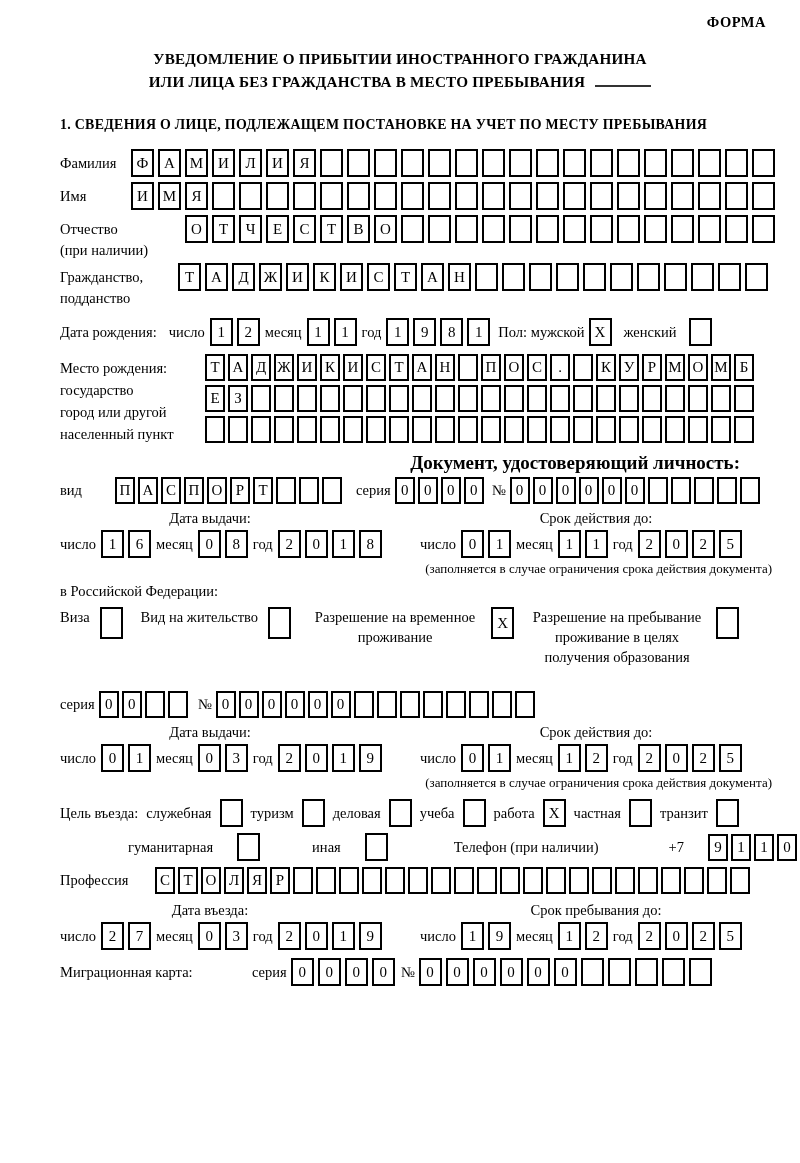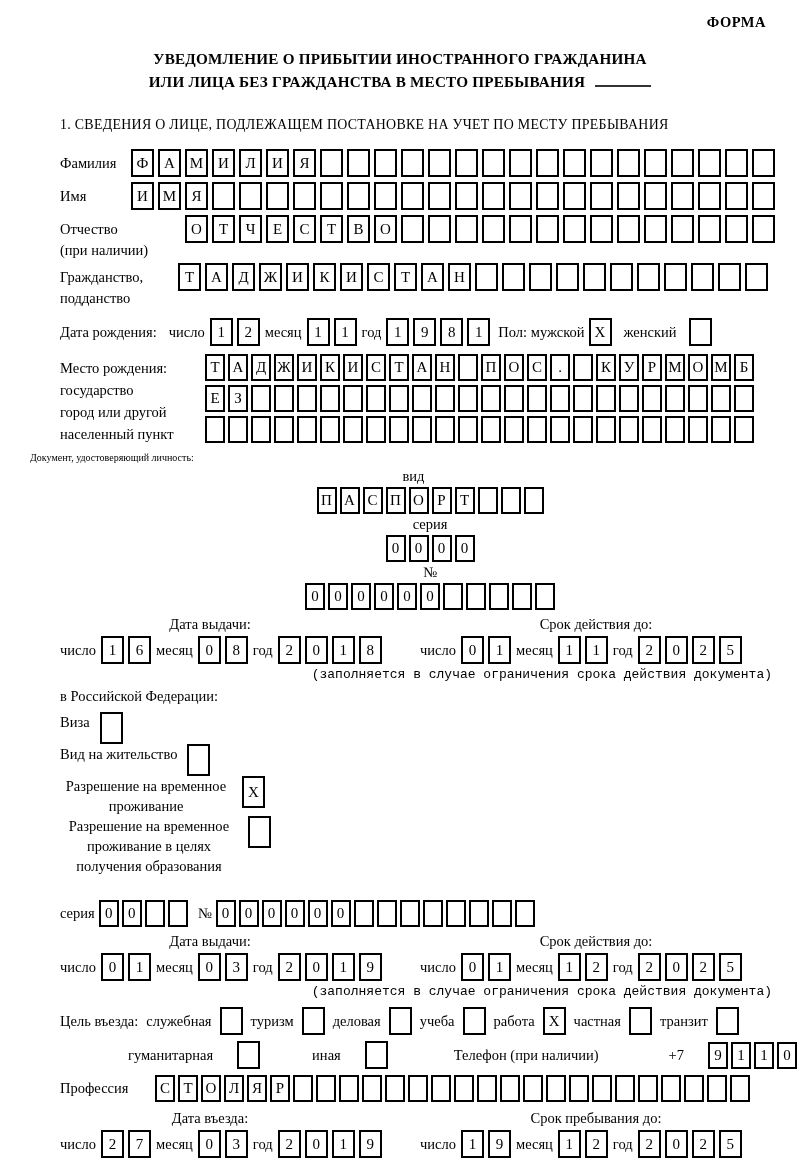--- a/index.html
+++ b/index.html
@@ -8,21 +8,21 @@
     position:relative; width:800px; height:1163px; margin:0 auto;
     background:#fff; color:#000;
     font-family:"Liberation Serif","DejaVu Serif",serif;
     font-size:14.5px; overflow:hidden;
   }
   .annex { margin:38px 28px 0 618px; font-size:13.2px; line-height:19px; }
   .annex .sub { margin-top:5px; font-size:12.8px; }
   .form-label { margin:14px 34px 0 0; text-align:right; font-weight:bold; font-size:14.5px; letter-spacing:0.5px; }
   .title { margin-top:16px; text-align:center; font-weight:bold; font-size:15.2px; line-height:23px; letter-spacing:0.2px; }
   .title-underline { display:inline-block; width:56px; border-bottom:2px solid #333; height:14px; margin-left:10px; }
-  .section-heading { margin:24px 28px 0 60px; font-weight:normal; font-size:13.9px; letter-spacing:0.3px; }
+  .section-heading { margin:24px 28px 0 60px; font-weight:bold; font-size:13.9px; letter-spacing:0.3px; }
 
   .row { display:flex; align-items:center; margin-left:60px; margin-top:5px; }
   .row.top { align-items:flex-start; }
   .lbl { line-height:21px; flex:none; }
   .lbl-col { flex:none; line-height:21px; }
   .boxes { display:flex; gap:4px; flex:none; }
   .cell {
     width:23px; height:28px; border:2px solid #000; flex:none;
     display:flex; align-items:center; justify-content:center;
     font-size:15px; line-height:1; background:#fff;
@@ -30,27 +30,27 @@
   .tight { gap:3px; }
   .tight .cell { width:20px; height:27px; }
   .boxcol { display:flex; flex-direction:column; gap:4px; }
 
   .dg { display:flex; align-items:center; gap:5px; flex:none; }
   .dg .dlbl { flex:none; }
   .two-col { display:flex; margin-left:60px; margin-top:8px; }
   .col-l { width:360px; flex:none; }
   .col-r { width:352px; flex:none; }
   .dg-head { text-align:center; font-size:14.5px; margin-bottom:3px; }
-  .note-right { margin:3px 28px 0 0; text-align:right; font-size:13px;font-family:Liberation Mono, monospace; }
+  .note-right { margin:3px 28px 0 0; text-align:right; font-size:13px; }
 
   .opt { display:flex; align-items:flex-start; gap:10px; }
   .opt-label { text-align:center; line-height:20px; }
   .inline-row { display:flex; align-items:center; gap:8px; margin-left:60px; margin-top:8px; flex-wrap:nowrap; }
   .gap-s { width:4px; flex:none; }
-  .doc-heading { text-align:left; font-weight:normal; font-size:10px; margin-top:7px; margin-left:30px; margin-right:60px; }
+  .doc-heading { text-align:right; font-weight:bold; font-size:19px; margin-top:7px; margin-left:30px; margin-right:60px; }
 </style>
 </head>
 <body>
 
 <div class="page">
 
   <div class="form-label">ФОРМА</div>
 
   <div class="title">
     <div>УВЕДОМЛЕНИЕ О ПРИБЫТИИ ИНОСТРАННОГО ГРАЖДАНИНА</div>
@@ -297,21 +297,21 @@
           <span class="cell"></span>
           <span class="cell"></span>
           <span class="cell"></span>
           <span class="cell"></span>
         </span>
     </span>
   </div>
 
   <div class="doc-heading">Документ, удостоверяющий личность:</div>
 
-  <div class="row" style="margin-top:3px;flex-direction:column;">
+  <div class="row" style="margin-top:3px;">
     <span class="lbl" style="width:55px;">вид</span>
     <span class="boxes tight">
         <span class="cell">П</span>
         <span class="cell">А</span>
         <span class="cell">С</span>
         <span class="cell">П</span>
         <span class="cell">О</span>
         <span class="cell">Р</span>
         <span class="cell">Т</span>
         <span class="cell"></span>
@@ -390,38 +390,38 @@
           </span>
       </span>
     </div>
   </div>
   <div class="note-right">(заполняется в случае ограничения срока действия документа)</div>
 
   <div class="row" style="margin-top:4px;">
     <span class="lbl">в Российской Федерации:</span>
   </div>
 
-  <div class="row top" style="flex-direction:column;">
+  <div class="row top" style="">
     <span class="opt">
       <span class="opt-label">Виза</span>
       <span class="cell" style="height:32px;"></span>
     </span>
     <span class="gap-s" style="width:18px;"></span>
     <span class="opt">
       <span class="opt-label">Вид на жительство</span>
       <span class="cell" style="height:32px;"></span>
     </span>
     <span class="gap-s" style="width:18px;"></span>
     <span class="opt">
       <span class="opt-label" style="width:172px;">Разрешение на временное проживание</span>
       <span class="cell" style="height:32px;">X</span>
     </span>
     <span class="gap-s" style="width:14px;"></span>
     <span class="opt">
-      <span class="opt-label" style="width:178px;">Разрешение на временное проживание в целях получения образования</span>
+      <span class="opt-label" style="width:178px;">Разрешение на пребывание проживание в целях получения образования</span>
       <span class="cell" style="height:32px;"></span>
     </span>
   </div>
 
   <div class="row" style="margin-top:24px;">
     <span class="lbl">серия</span>
     <span class="gap-s"></span>
     <span class="boxes tight">
         <span class="cell">0</span>
         <span class="cell">0</span>

